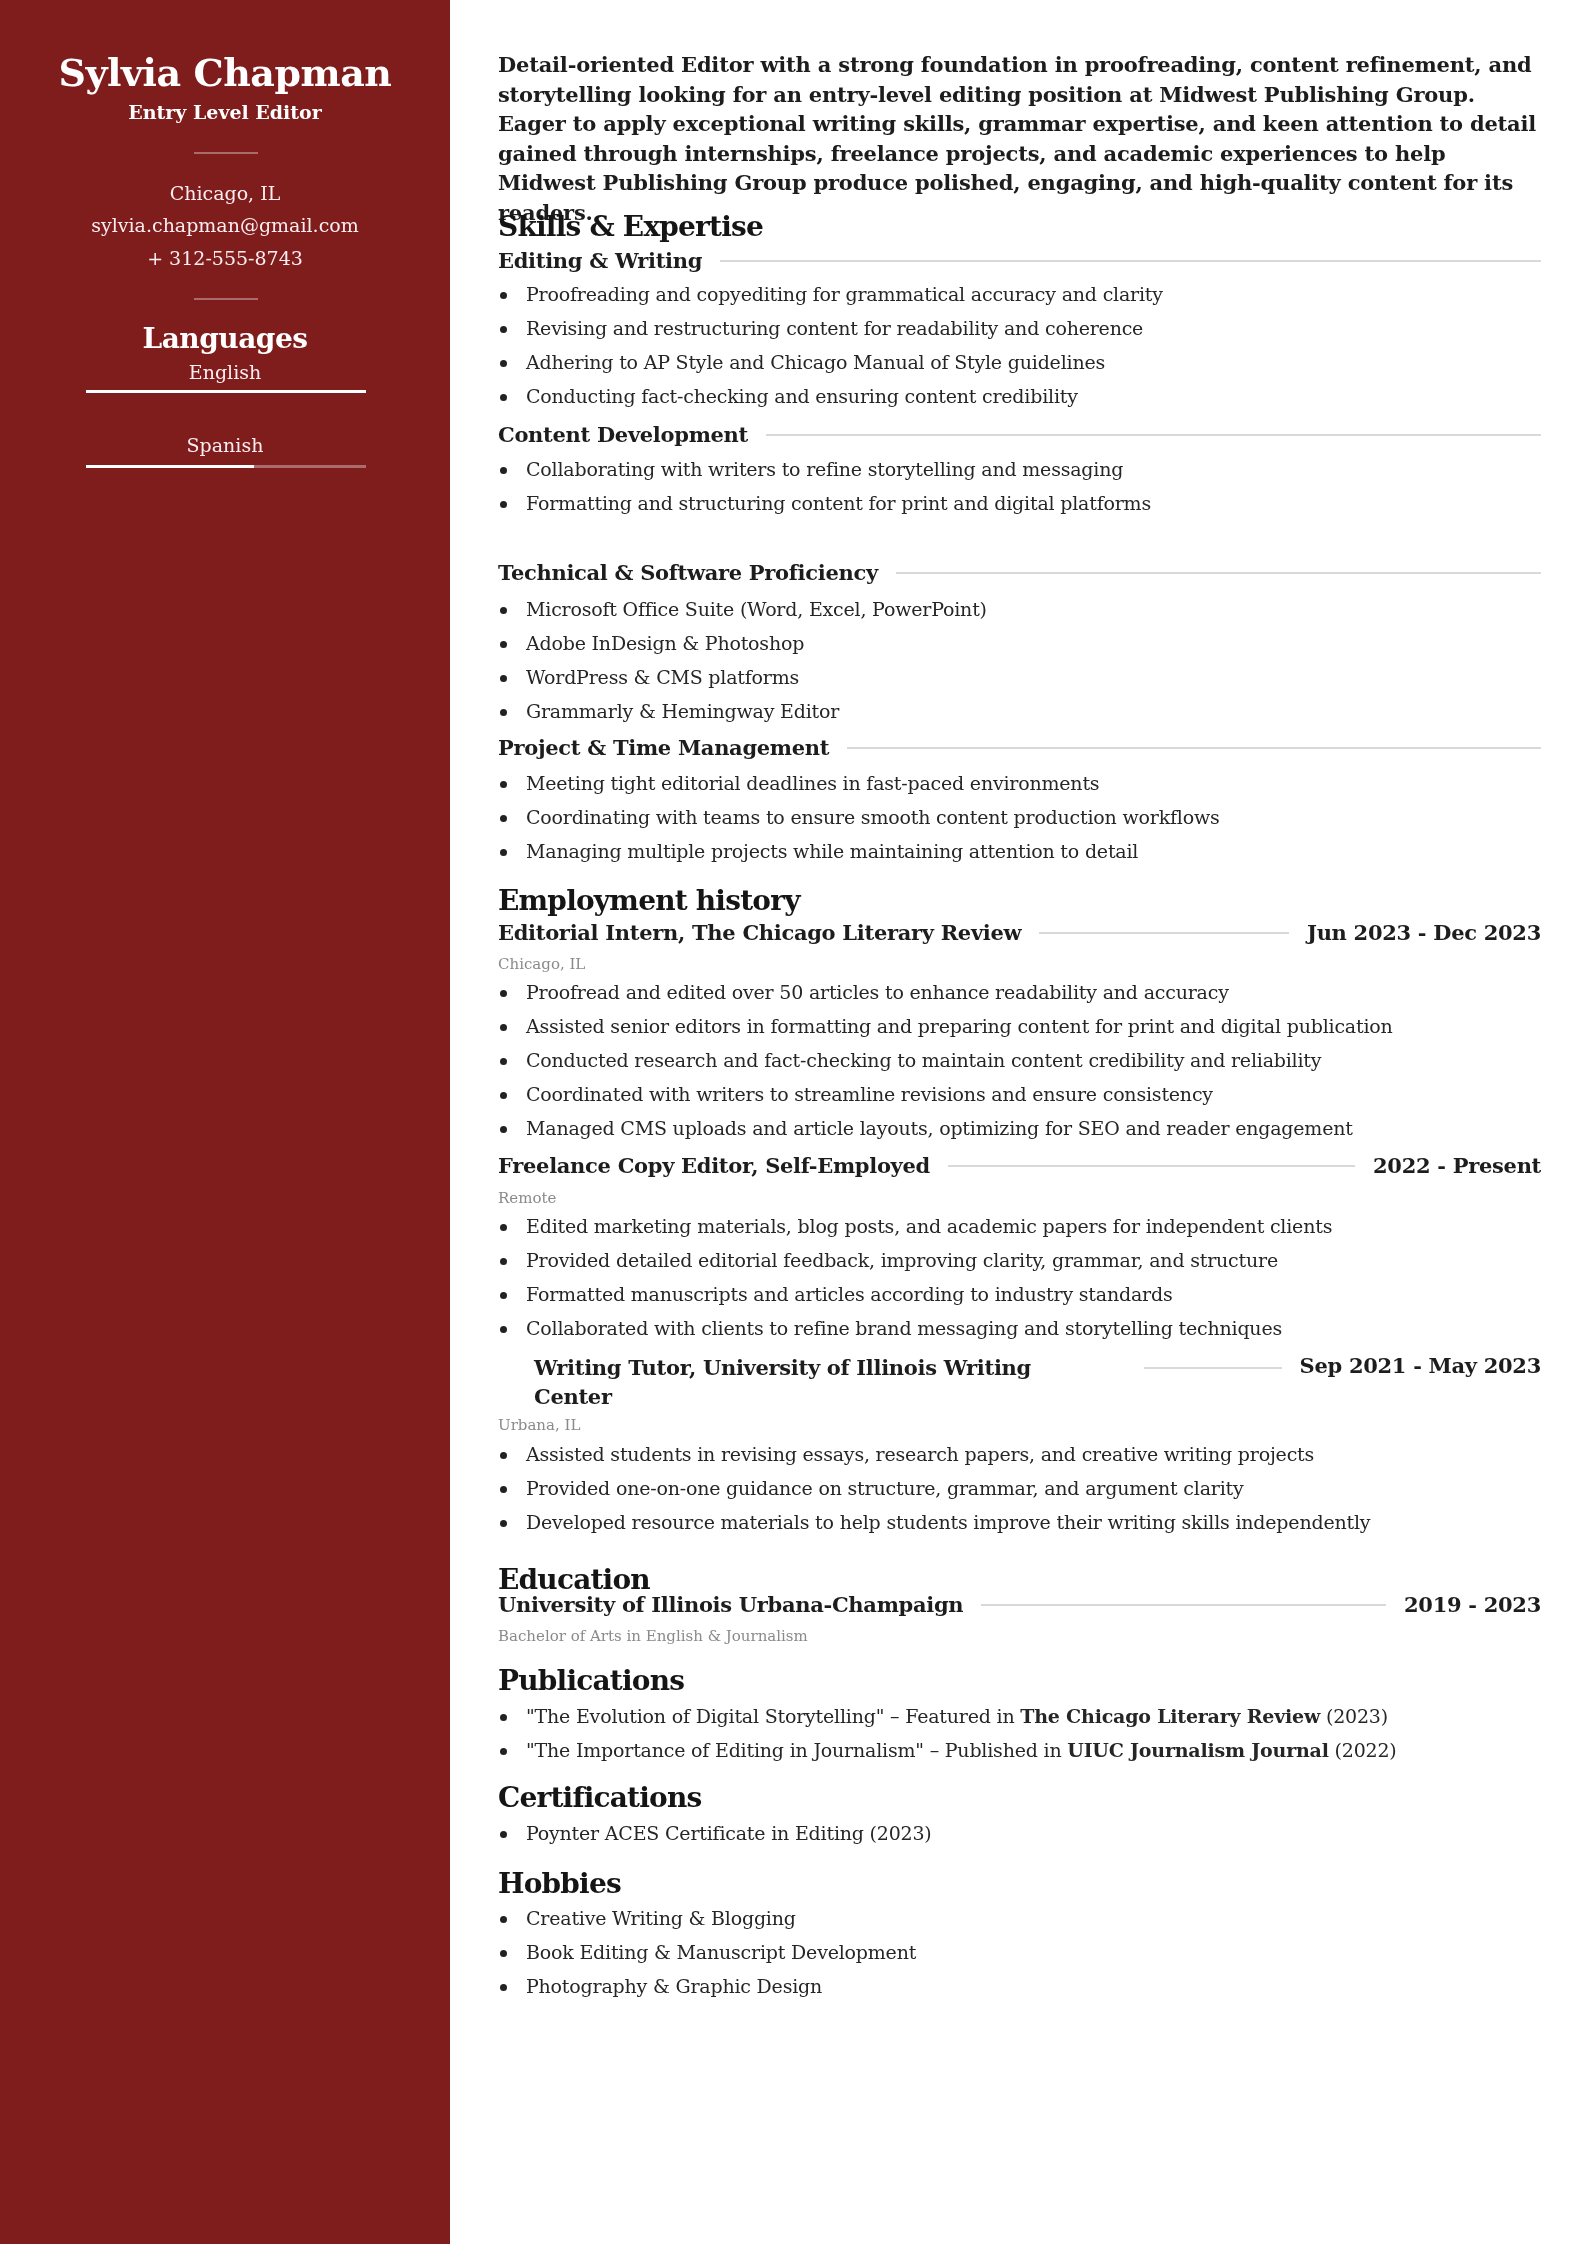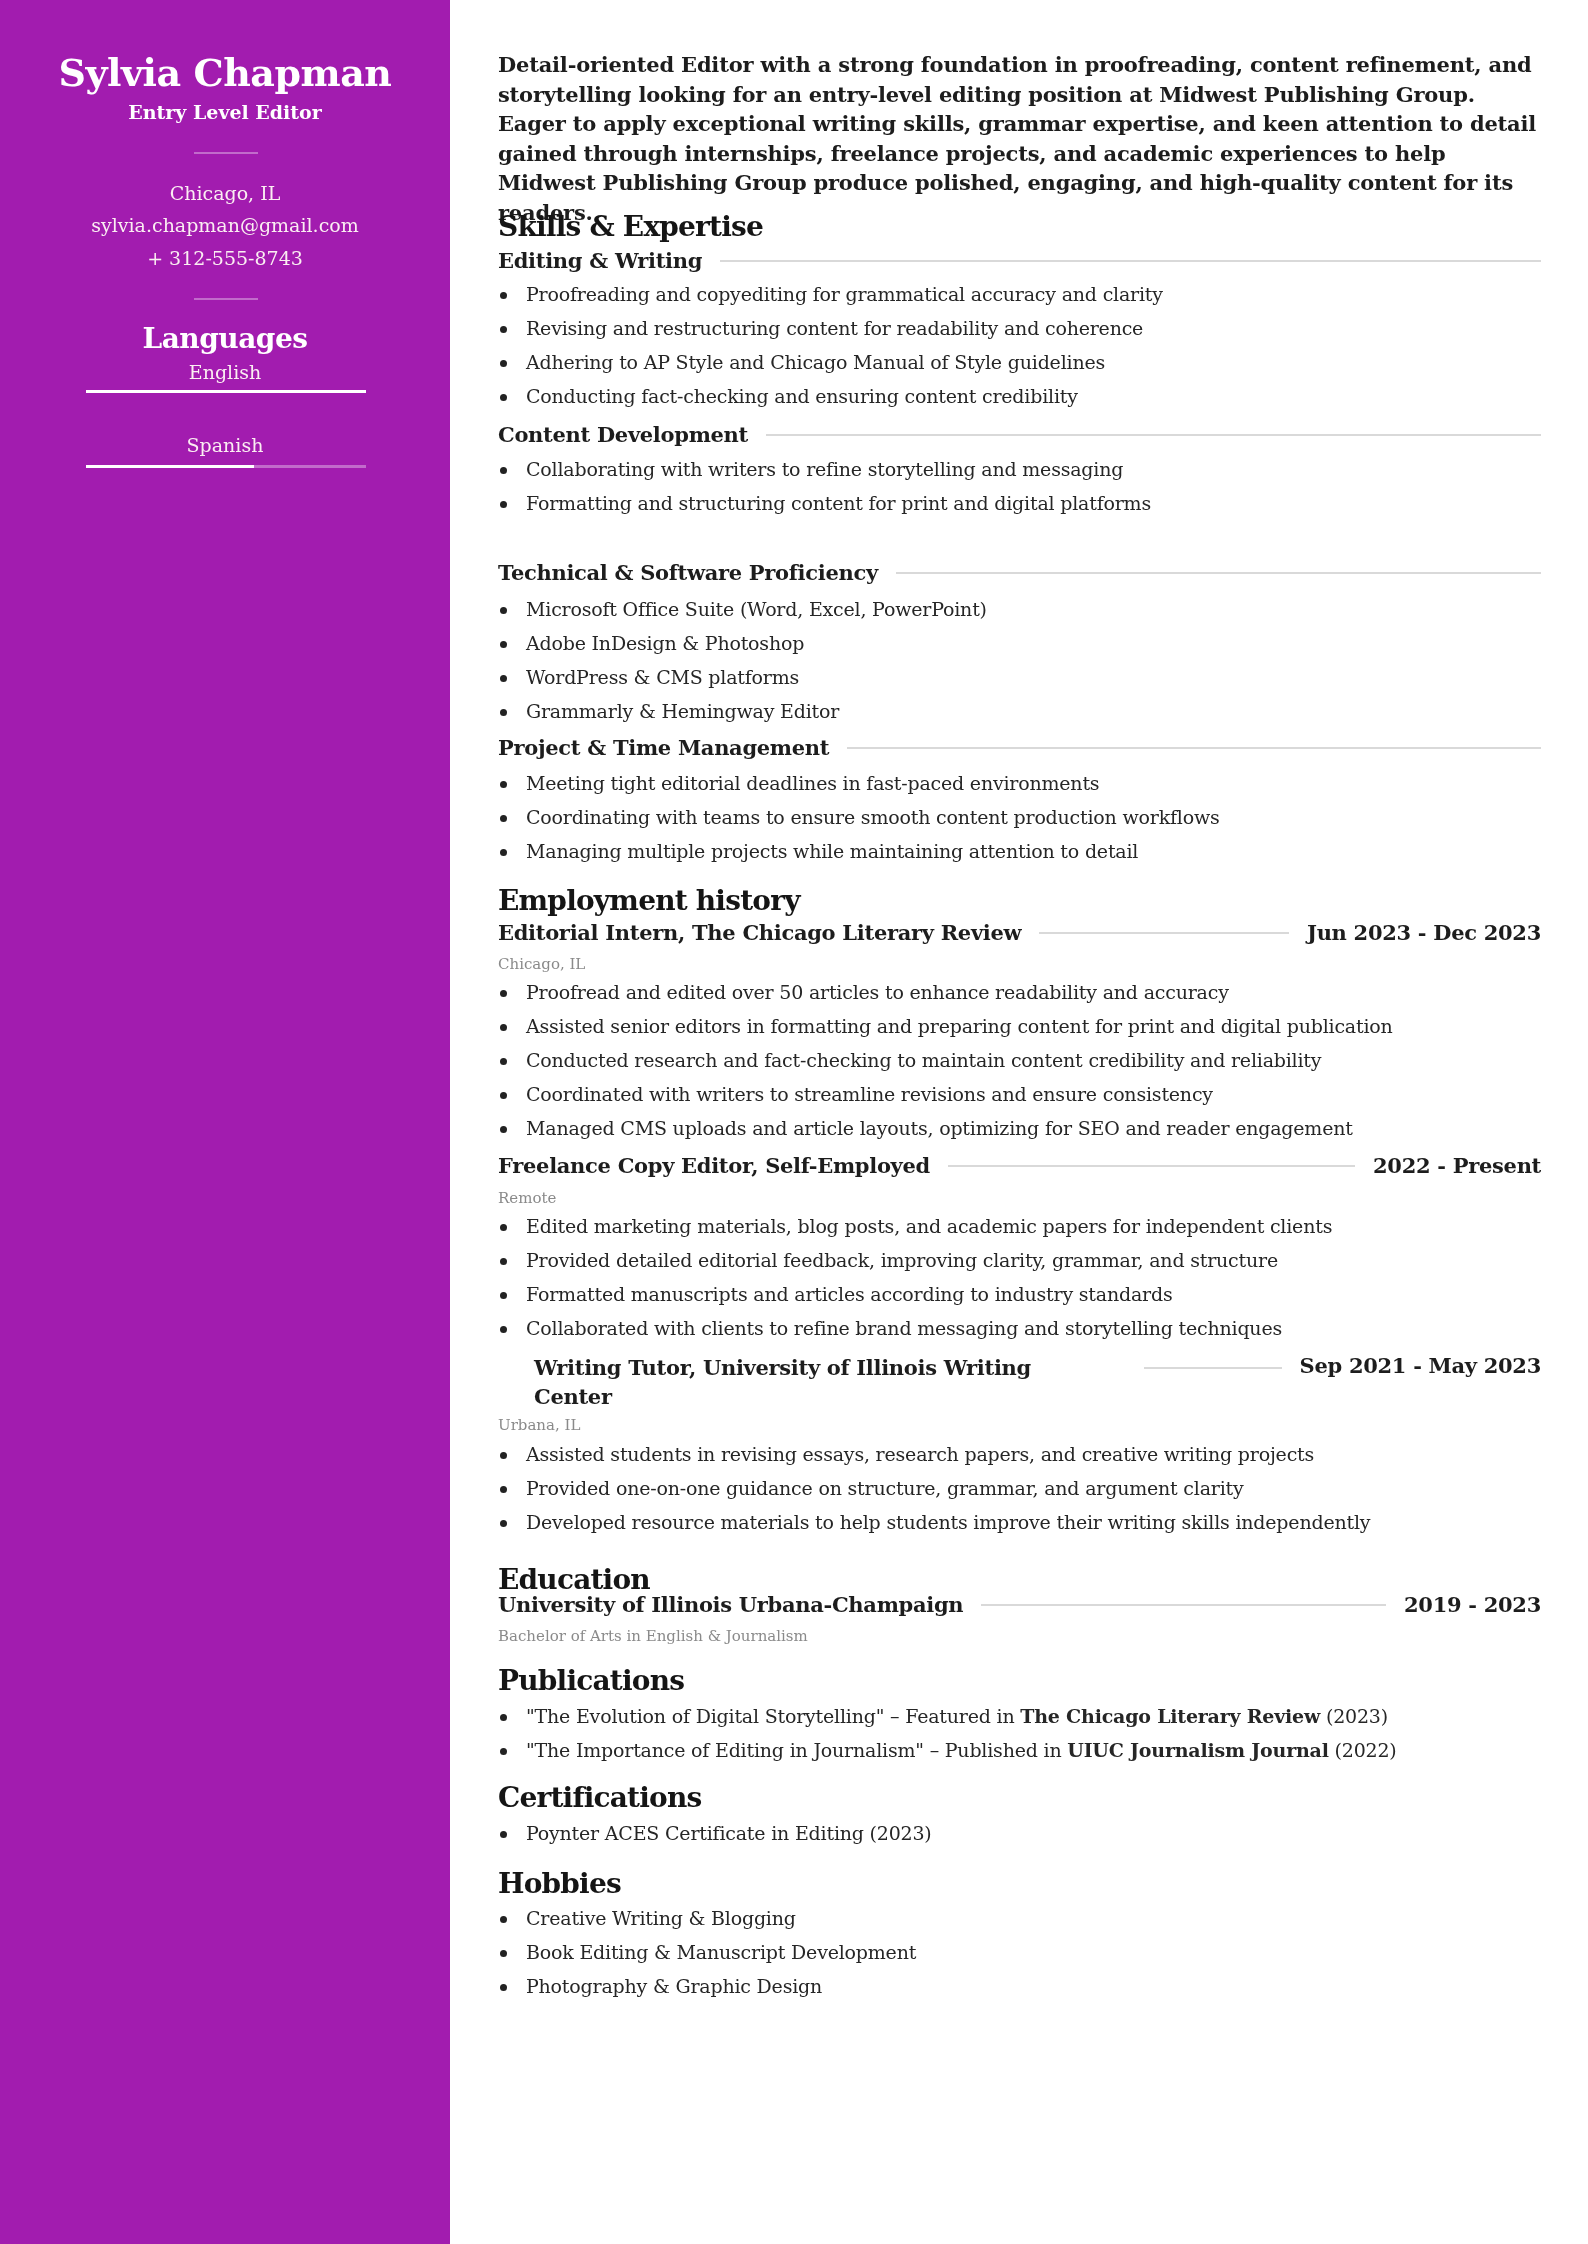--- a/index.html
+++ b/index.html
@@ -1,21 +1,21 @@
 <!DOCTYPE html>
 <html><head>
 <meta charset="utf-8">
 <style>
   * { box-sizing: border-box; margin: 0; padding: 0; }
   html, body { width: 1588px; height: 2244px; background: #ffffff; }
   body { position: relative; font-family: "DejaVu Serif", "Liberation Serif", serif; color: #1f1f1f; overflow: hidden; }
 
   .sidebar {
     position: absolute; left: 0; top: 0; width: 450px; height: 2244px;
-    background: #a21caf; color: #ffffff; text-align: center;
+    background: #7f1d1d; color: #ffffff; text-align: center;
   }
   .sb-name { position: absolute; left: 0; right: 0; top: 52px; font-size: 38px; font-weight: bold; letter-spacing: -0.5px; line-height: 1.1; }
   .sb-title { position: absolute; left: 0; right: 0; top: 101px; font-size: 19px; font-weight: bold; line-height: 1.2; }
   .sb-divider { position: absolute; left: 194px; width: 64px; height: 2px; background: rgba(255,255,255,0.35); }
   .sb-contact { position: absolute; left: 0; right: 0; font-size: 19px; line-height: 1.2; color: #fbeef2; }
   .sb-lang-heading { position: absolute; left: 0; right: 0; top: 322px; font-size: 28px; font-weight: bold; letter-spacing: -0.5px; }
   .sb-lang-name { position: absolute; left: 0; right: 0; font-size: 19px; color: #fbeef2; }
   .sb-bar { position: absolute; left: 86px; width: 280px; height: 3px; background: rgba(255,255,255,0.35); }
   .sb-bar-fill { height: 3px; background: #ffffff; }
 

